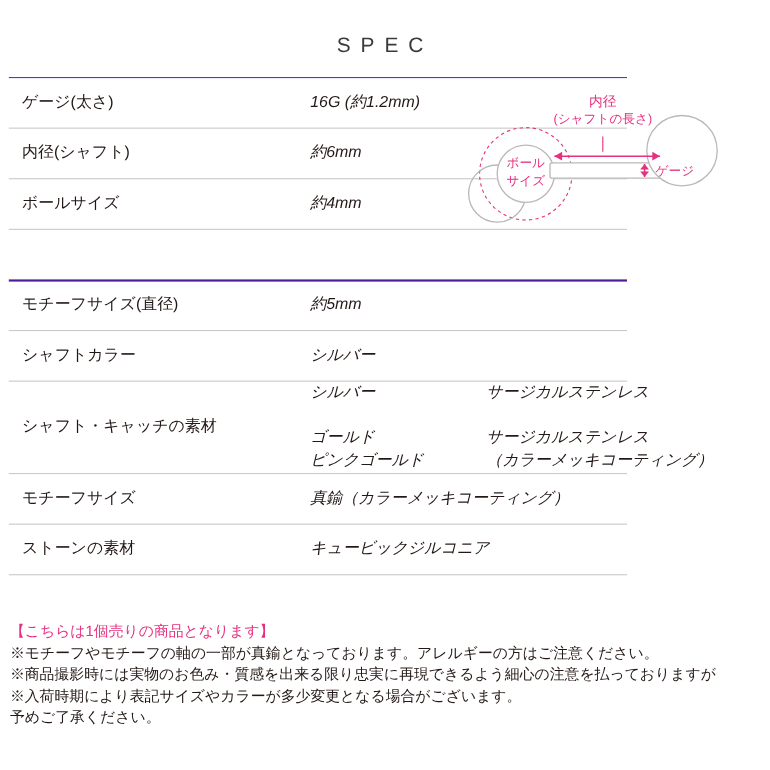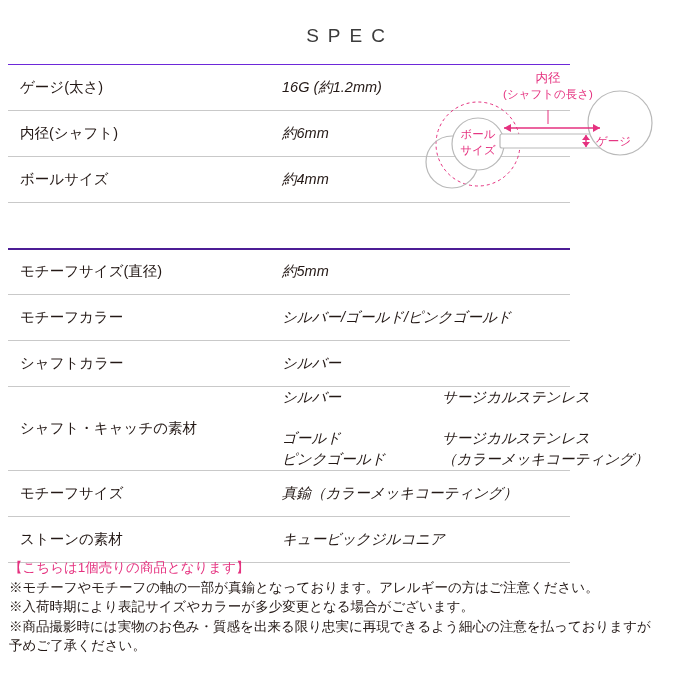--- a/index.html
+++ b/index.html
@@ -20,21 +20,21 @@
     height: 700px;
   }
   
   .spec-title {
     text-align: center;
     font-size: 19px;
     letter-spacing: 9px;
     color: #3b3b3b;
     padding-top: 19px;
     font-weight: normal;
-    margin: 6px;
+    margin: 12px;
   }
   
   .spec-table {
     position: absolute;
     left: 8px;
     top: 58px;
     width: 562px;
     border-collapse: collapse;
     table-layout: fixed;
   }
@@ -80,21 +80,21 @@
     width: 160px;
     flex: 0 0 160px;
   }
   tr.tall {
     height: 78px;
   }
   
   .diagram {
     position: absolute;
     left: 420px;
-    top: 60px;
+    top: 68px;
     width: 272px;
     height: 140px;
   }
   .diagram svg {
     display: block;
   }
   
   .notes {
     position: absolute;
     left: 9px;
@@ -139,24 +139,20 @@
       </tr>
 
       <tr class="gap-row">
         <td></td>
         <td></td>
       </tr>
 
       <tr>
         <td class="label">モチーフサイズ(直径)</td>
         <td class="value">約5mm</td>
-      </tr>
-      <tr>
-        <td class="label">モチーフカラー</td>
-        <td class="value">シルバー/ゴールド/ピンクゴールド</td>
       </tr>
       <tr>
         <td class="label">シャフトカラー</td>
         <td class="value">シルバー</td>
       </tr>
 
       <tr class="tall">
         <td class="label">シャフト・キャッチの素材</td>
         <td class="value">
           <span class="mat-grid">
@@ -219,18 +215,18 @@
       <text x="58" y="88" text-anchor="middle" font-family="Liberation Sans, sans-serif" font-size="11.5" fill="#e5317f">サイズ</text>
       <text x="176" y="79" font-family="Liberation Sans, sans-serif" font-size="11.5" fill="#e5317f">ゲージ</text>
     </svg>
   </div>
 
   <div class="notes">
     <div class="note-line note-first">
       <span class="note-pink">【こちらは1個売りの商品となります】</span>
     </div>
     <div class="note-line">※モチーフやモチーフの軸の一部が真鍮となっております。アレルギーの方はご注意ください。</div>
+    <div class="note-line">※商品撮影時には実物のお色み・質感を出来る限り忠実に再現できるよう細心の注意を払っておりますが</div>
     <div class="note-line">※入荷時期により表記サイズやカラーが多少変更となる場合がございます。</div>
-    <div class="note-line">※商品撮影時には実物のお色み・質感を出来る限り忠実に再現できるよう細心の注意を払っておりますが</div>
     <div class="note-line">予めご了承ください。</div>
   </div>
 
 </div>
 
 </body></html>

